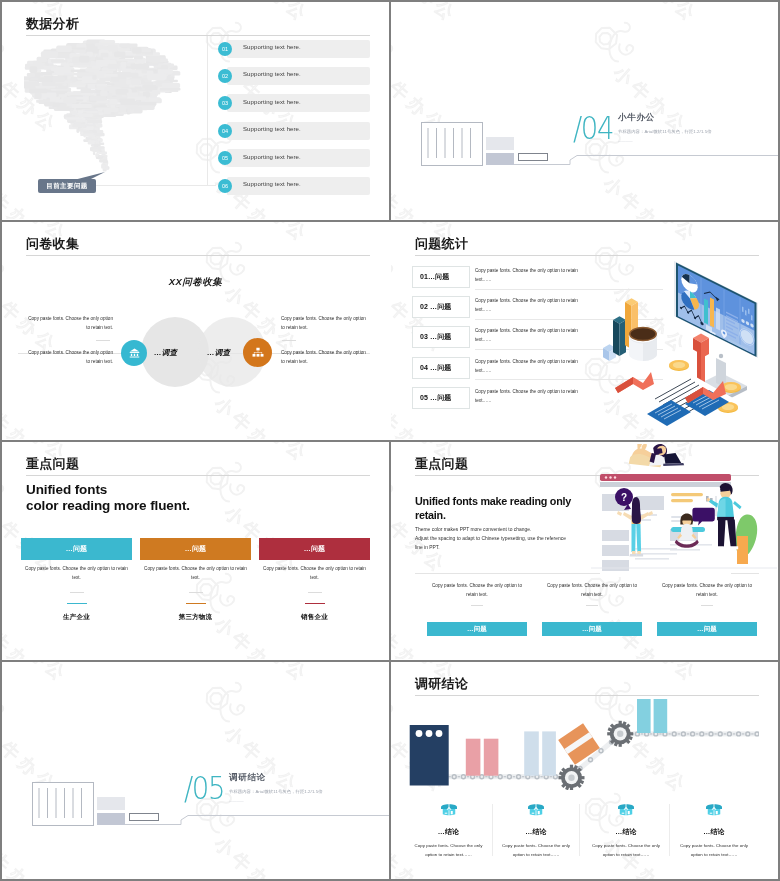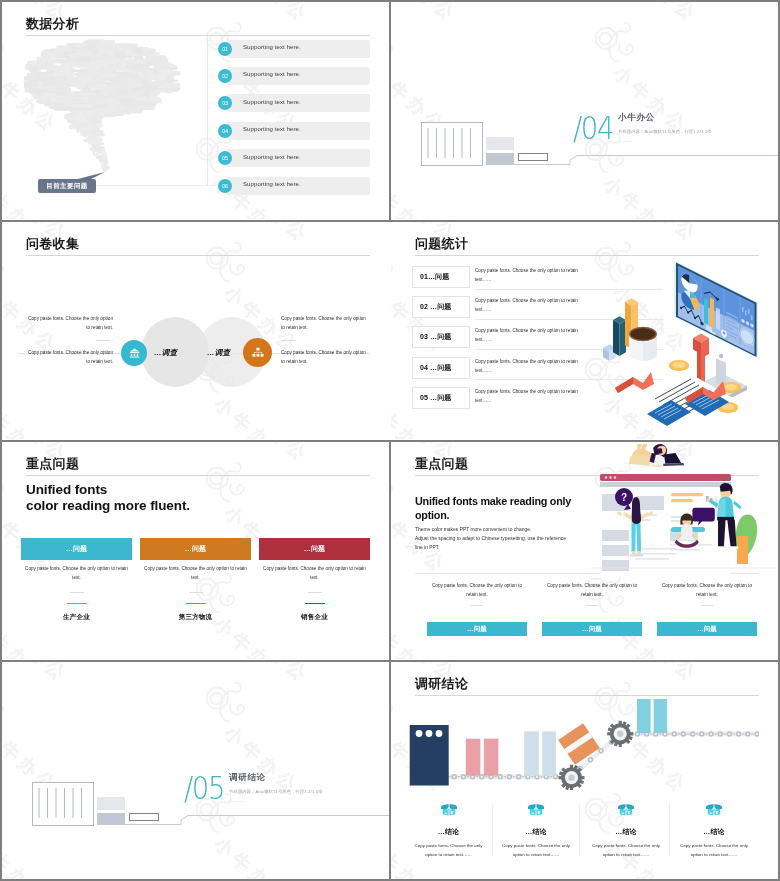--- a/index.html
+++ b/index.html
@@ -1076,20 +1076,21 @@
         <div class="wmU" style="left:-30px;top:283px"></div>
         <div class="wmU" style="left:211px;top:283px"></div>
         <div class="wmU" style="left:452px;top:283px"></div>
         <div class="wmU" style="left:693px;top:283px"></div>
       </div>
 </div>
 
 <div class="slide s3">
   <div class="sttl">问卷收集</div>
   <div class="srule"></div>
+  <div class="q3head">XX问卷收集</div>
 
   <div class="qhr" style="left:16px;top:131px;width:352px;"></div>
 
   <div class="qdash" style="left:94px;top:118px;width:14px;"></div>
   <div class="qdash" style="left:280px;top:118px;width:14px;"></div>
 
   <div class="vcircle" style="left:139px;top:95px;width:68px;height:70px;"></div>
   <div class="vcircle" style="left:196px;top:95px;width:68px;height:70px;opacity:.72;"></div>
 
   <div class="qicon" style="left:119px;top:118px;width:26px;height:26px;background:#36b8d1;">
@@ -1485,21 +1486,21 @@
         <div class="wmU" style="left:211px;top:283px"></div>
         <div class="wmU" style="left:452px;top:283px"></div>
         <div class="wmU" style="left:693px;top:283px"></div>
       </div>
 </div>
 
 <div class="slide s6">
   <div class="sttl">重点问题</div>
   <div class="srule"></div>
   <div class="dh" style="top:52px;">Unified fonts make reading only</div>
-  <div class="dh" style="top:66px;">option.</div>
+  <div class="dh" style="top:66px;">retain.</div>
   <div class="dbody" style="top:83px;">Theme color makes PPT more convenient to change.</div>
   <div class="dbody" style="top:91.6px;">Adjust the spacing to adapt to Chinese typesetting, use the reference</div>
   <div class="dbody" style="top:100.6px;">line in PPT.</div>
   <div class="dhr"></div>
   <div id="s6cols">
         <div class="dcol" style="left:36px;width:100px">Copy paste fonts. Choose the only option to retain text.</div>
         <div class="dtick" style="left:80px;width:12px;"></div>
         <div class="dbtn" style="left:36px;width:100px">…问题</div>
         <div class="dcol" style="left:151px;width:100px">Copy paste fonts. Choose the only option to retain text.</div>
         <div class="dtick" style="left:195px;width:12px;"></div>

